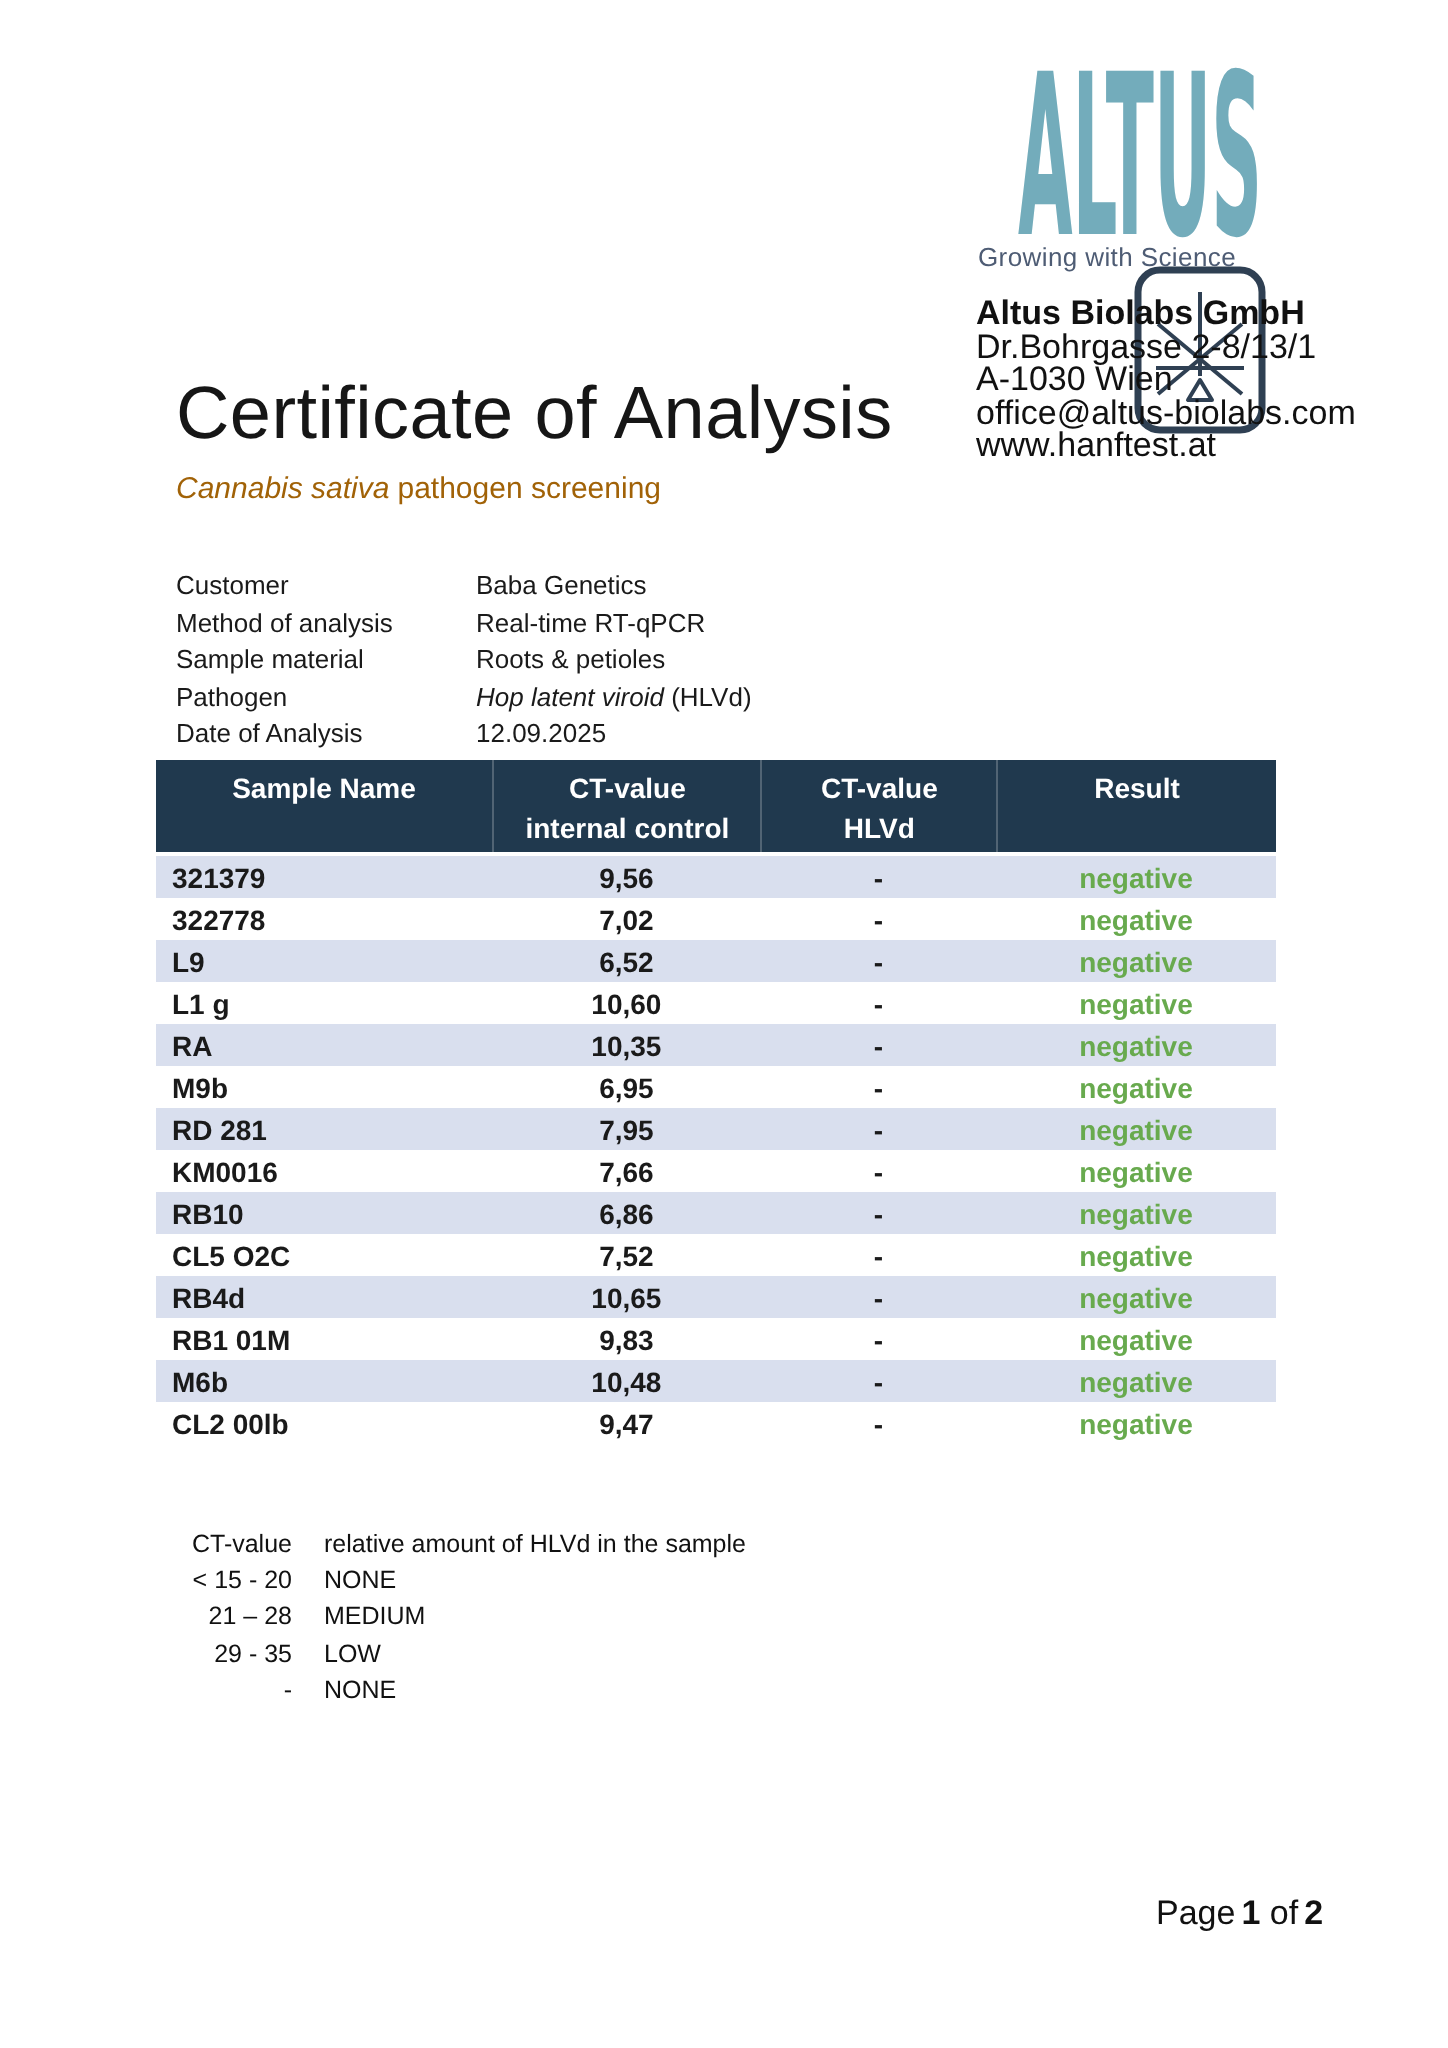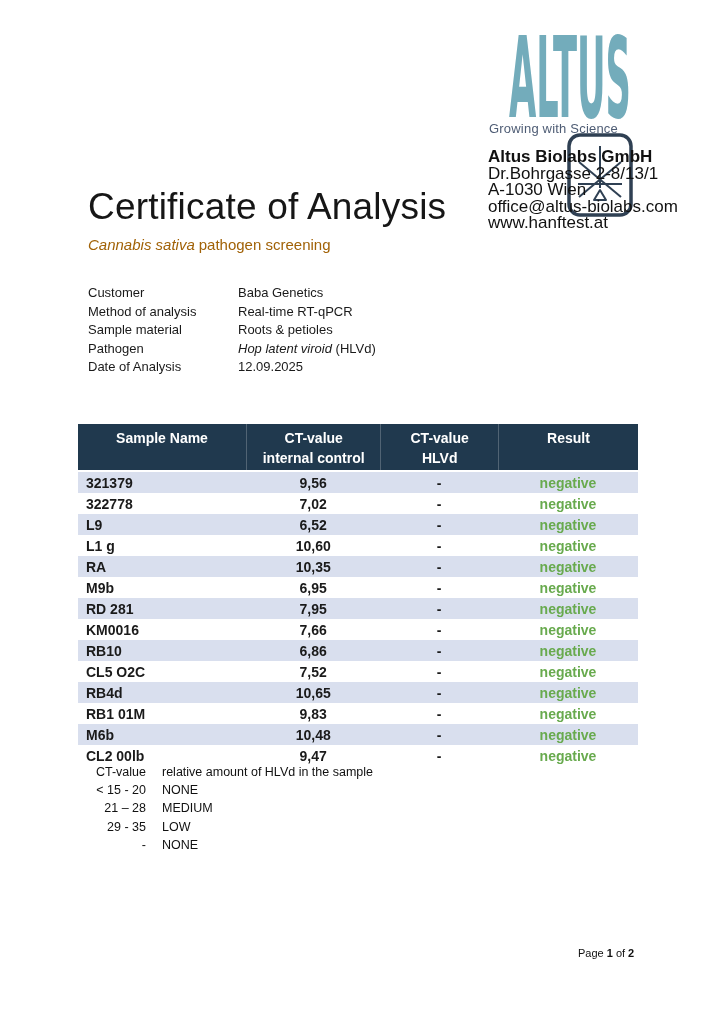--- a/index.html
+++ b/index.html
@@ -32,37 +32,37 @@
   .doc-subtitle{position:absolute;left:88px;top:236px;font-size:15px;color:#a16207;}
   .doc-subtitle .species{font-style:italic;}
   .doc-subtitle .rest{margin-left:4px;}
   
   .details{position:absolute;left:88px;top:284px;font-size:13px;line-height:18.5px;}
   .d-row{display:flex;}
   .d-label{width:150px;flex:0 0 150px;}
   .d-value .ital{font-style:italic;}
   
   .coa-table{position:absolute;left:78px;top:380px;width:560px;font-size:14px;}
-  .thead{display:flex;background:var(--header-bg);color:#ffffff;font-weight:bold;height:48px;border-bottom:2px solid #ffffff;margin-top:44px;}
+  .thead{display:flex;background:var(--header-bg);color:#ffffff;font-weight:bold;height:48px;border-bottom:2px solid #ffffff;}
   .th{padding-top:4px;text-align:center;line-height:20px;}
   .th + .th{border-left:1px solid rgba(255,255,255,.22);}
   .w1{width:30%;} .w2{width:24%;} .w3{width:21%;} .w4{width:25%;}
   .trow{display:flex;height:21px;align-items:center;font-weight:bold;}
   .trow:nth-child(odd){background:var(--row-stripe);}
   .c1{width:30%;padding-left:8px;}
   .c2{width:24%;text-align:center;}
   .c3{width:21%;text-align:center;}
   .c4{width:25%;text-align:center;color:var(--negative-green);}
   
   .legend{position:absolute;left:88px;top:763px;font-size:12.5px;line-height:18.2px;color:#111;}
   .l-row{display:flex;}
   .l-range{width:58px;flex:0 0 58px;text-align:right;}
   .l-desc{margin-left:16px;text-align:right;}
   
-  .footer{position:absolute;top:947px;left:578px;font-size:11px;color:#111;}
+  .footer{position:absolute;top:947px;left:578px;font-size:17px;color:#111;}
   .footer b{font-weight:bold;}
   .footer span{margin-right:3px;}
   .footer span:last-child{margin-right:0;}
 </style>
 </head>
 <body>
 
 <div class="page">
 
   <div class="logo-block">

